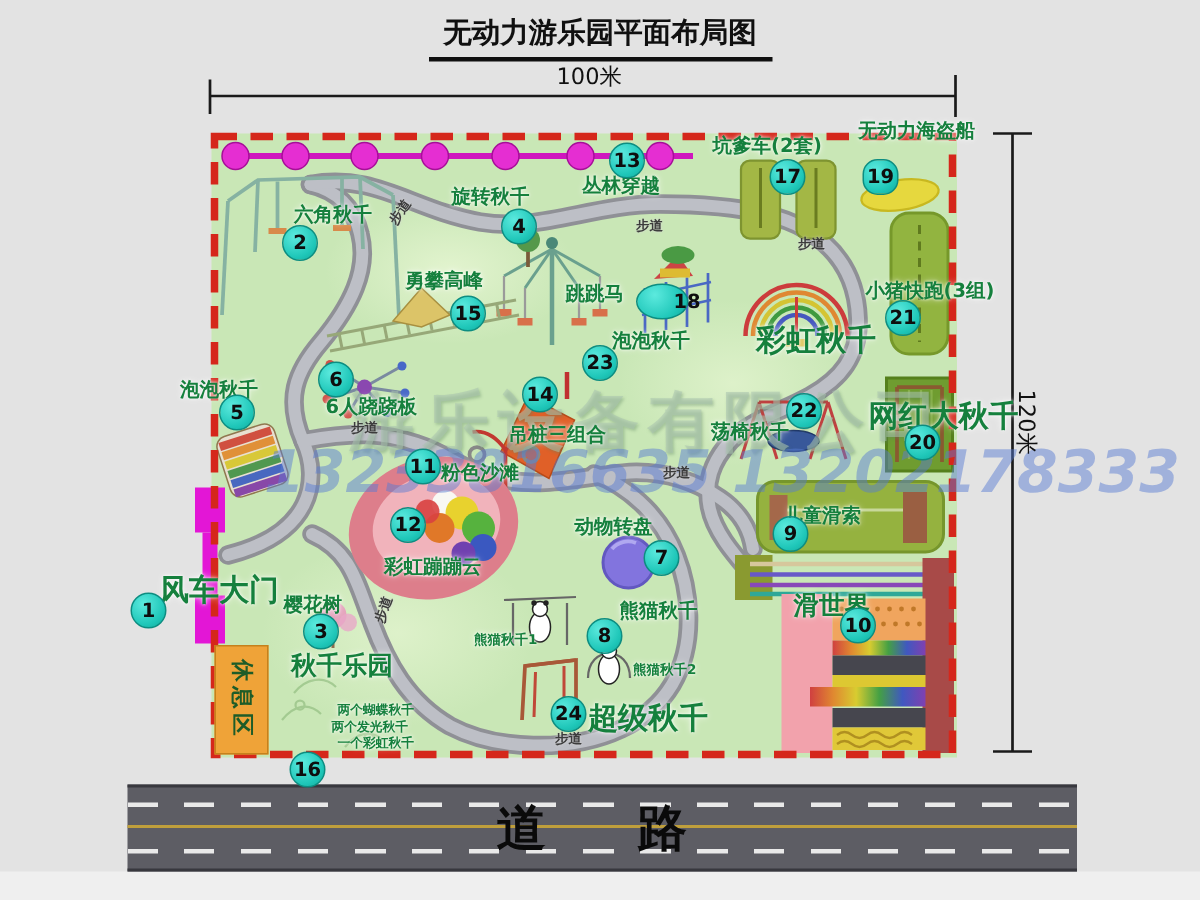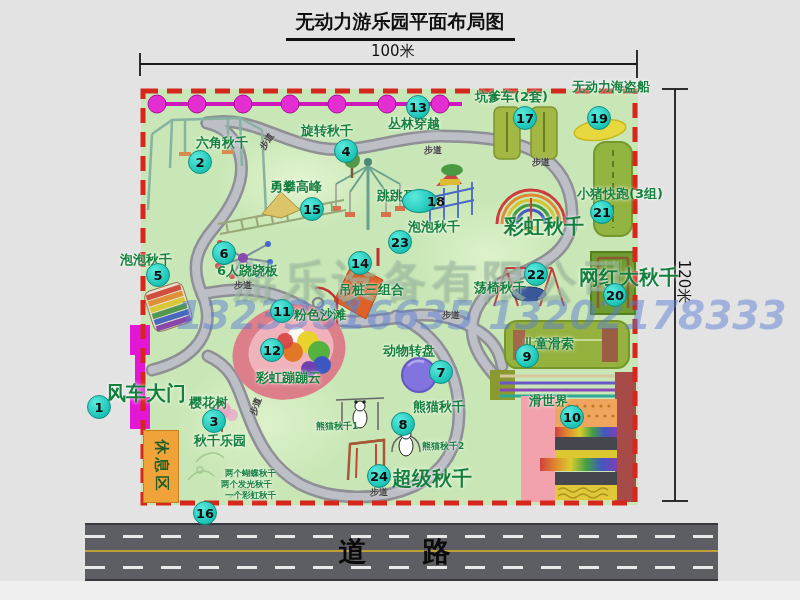--- a/index.html
+++ b/index.html
@@ -10,37 +10,37 @@
   .park{position:absolute;left:141px;top:89px;width:497px;height:416px;background:#c9e7b6;z-index:1;
         background-image:radial-gradient(ellipse 120px 70px at 32% 22%,rgba(235,248,215,.75),transparent 70%),
                          radial-gradient(ellipse 110px 80px at 70% 40%,rgba(235,248,215,.6),transparent 70%),
                          radial-gradient(ellipse 130px 90px at 25% 80%,rgba(235,248,215,.6),transparent 70%);}
   svg.canvas{position:absolute;left:0;top:0;z-index:10;pointer-events:none;}
   .wm{position:absolute;white-space:nowrap;font-weight:bold;z-index:30;pointer-events:none;}
   .wm.co{left:232px;top:252px;font-size:44px;letter-spacing:6px;color:rgba(170,195,175,.55);text-shadow:1px 1px 2px rgba(90,130,95,.35);}
   .wm.ph{left:176px;top:293px;font-size:39px;letter-spacing:0px;color:rgba(88,124,212,.48);font-style:italic;}
   .lb{position:absolute;font-size:13px;font-weight:bold;color:#15803d;white-space:nowrap;z-index:40;
       text-shadow:0 0 2px rgba(255,255,255,.95),0 0 5px rgba(255,255,255,.7);}
-  .s14{font-size:20px;} .s15{font-size:13px;}
+  .s14{font-size:20px;} .s15{font-size:17px;}
   .s9{font-size:9px;} .s85{font-size:8.5px;}
   .walk{position:absolute;font-size:9px;font-weight:bold;color:#3c3c3c;z-index:40;white-space:nowrap;text-shadow:0 0 2px #d5d5d5;}
   .mk{position:absolute;width:24px;height:24px;border-radius:50%;box-sizing:border-box;
       background:radial-gradient(circle at 35% 30%,#5ceade,#1fc7b9 65%,#12a99b);border:1px solid #0d8d81;
       display:flex;align-items:center;justify-content:center;font-size:13px;font-weight:bold;color:#0e0e0e;z-index:50;}
   .rest{position:absolute;left:143px;top:430px;width:36px;height:73px;background:#efa338;border:1px solid #c5811c;
         display:flex;align-items:center;justify-content:center;z-index:35;box-sizing:border-box;}
   .rest span{transform:rotate(90deg);font-size:15px;font-weight:bold;color:#1e5c28;letter-spacing:3px;white-space:nowrap;}
   .dimlab{position:absolute;font-size:15px;color:#111;z-index:60;white-space:nowrap;}
   .dimlab.v{transform:rotate(90deg);transform-origin:center;}
   .road{position:absolute;left:85px;top:523px;width:633px;height:54px;background:#5d5d64;
         border-top:2px solid #38383e;border-bottom:2px solid #38383e;z-index:5;}
   .road .dash{position:absolute;left:0;right:0;height:3px;background:repeating-linear-gradient(90deg,#e9e9e9 0 20px,transparent 20px 38px);}
   .road .yline{position:absolute;left:0;right:0;top:25px;height:2px;background:#bf9f3c;}
   .road .rlabel{position:absolute;inset:0;display:flex;align-items:center;justify-content:center;
-        font-size:28px;font-weight:bold;color:#0a0a0a;letter-spacing:14px;}
+        font-size:33px;font-weight:bold;color:#0a0a0a;letter-spacing:14px;}
   .bstrip{position:absolute;left:0;top:581px;width:800px;height:19px;background:#efefef;z-index:4;}
 </style>
 </head>
 <body>
 
 <div class="stage">
 
   <div class="title"><span>无动力游乐园平面布局图</span></div>
 
   <div class="park"></div>
@@ -410,22 +410,22 @@
   <div class="mk" style="left:391px;top:412px;">8</div>
   <div class="mk" style="left:515px;top:344px;">9</div>
   <div class="mk" style="left:560px;top:405px;">10</div>
   <div class="mk" style="left:270px;top:299px;">11</div>
   <div class="mk" style="left:260px;top:338px;">12</div>
   <div class="mk" style="left:406px;top:95px;">13</div>
   <div class="mk" style="left:348px;top:251px;">14</div>
   <div class="mk" style="left:300px;top:197px;">15</div>
   <div class="mk" style="left:193px;top:465px;margin-top:36px;">16</div>
   <div class="mk" style="left:513px;top:106px;">17</div>
-  <div class="mk" style="left:402px;top:189px;padding-left:33px;">18</div>
-  <div class="mk" style="left:587px;top:106px;">19</div>
+  <div class="mk" style="left:424px;top:189px;padding-left:33px;">18</div>
+  <div class="mk" style="left:575px;top:106px;border-radius:10px;">19</div>
   <div class="mk" style="left:603px;top:283px;">20</div>
   <div class="mk" style="left:590px;top:200px;">21</div>
   <div class="mk" style="left:524px;top:262px;">22</div>
   <div class="mk" style="left:388px;top:230px;">23</div>
   <div class="mk" style="left:367px;top:464px;">24</div>
 
   <div class="road">
     <div class="dash" style="top:10px;"></div>
     <div class="yline"></div>
     <div class="dash" style="bottom:10px;"></div>

